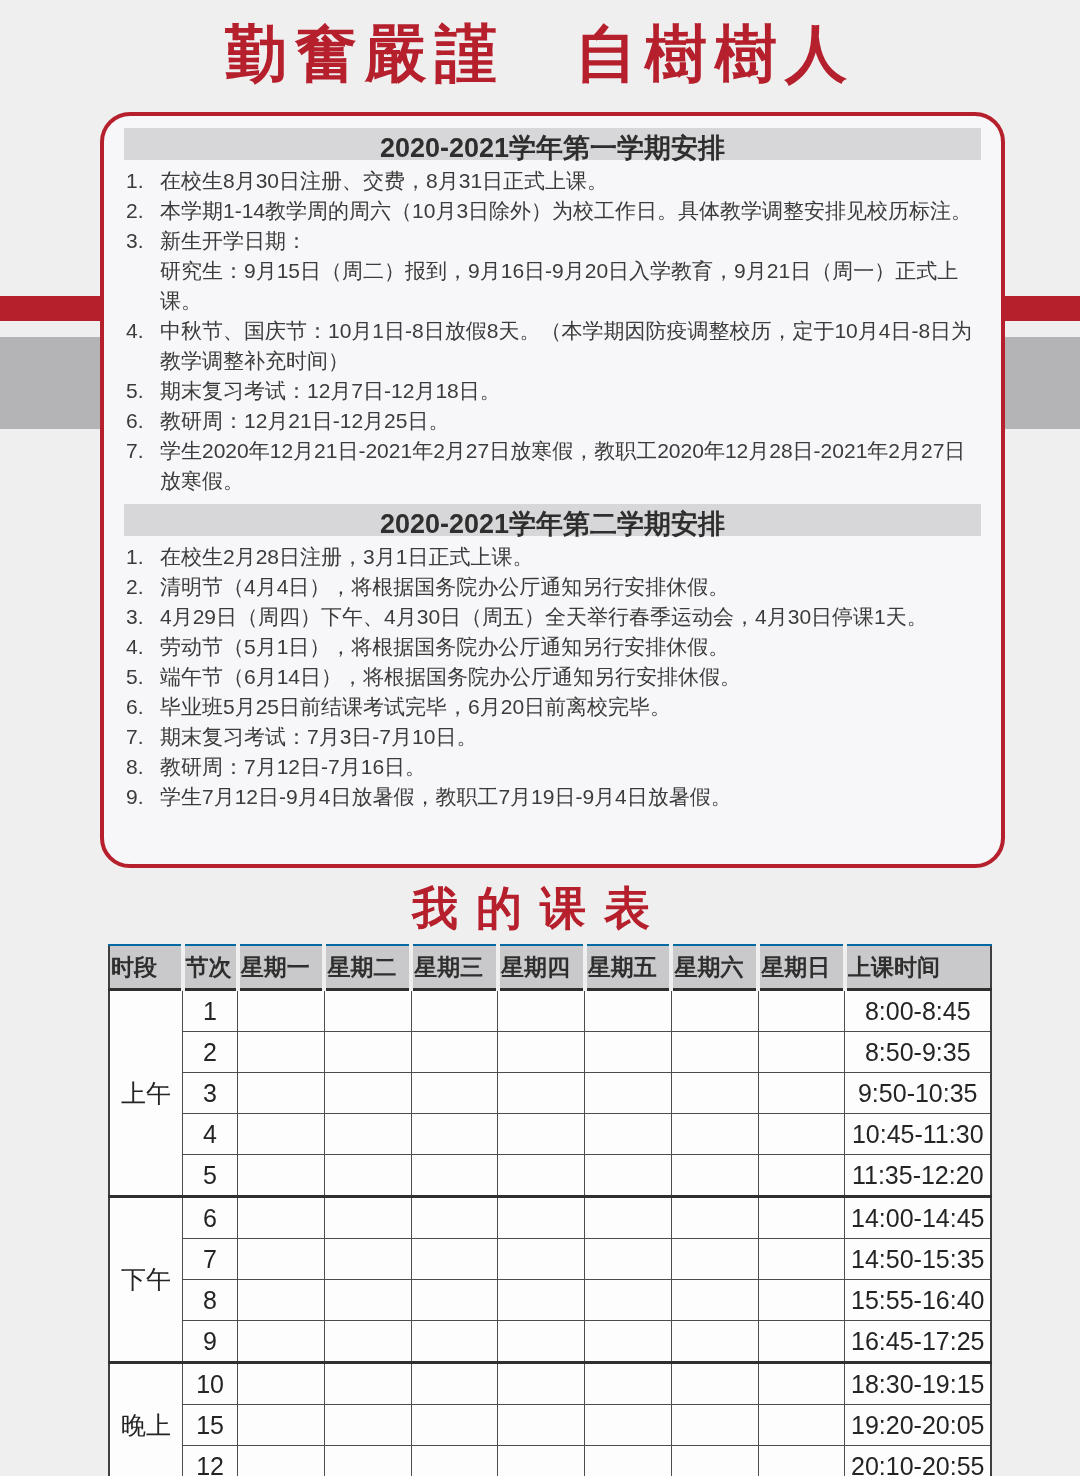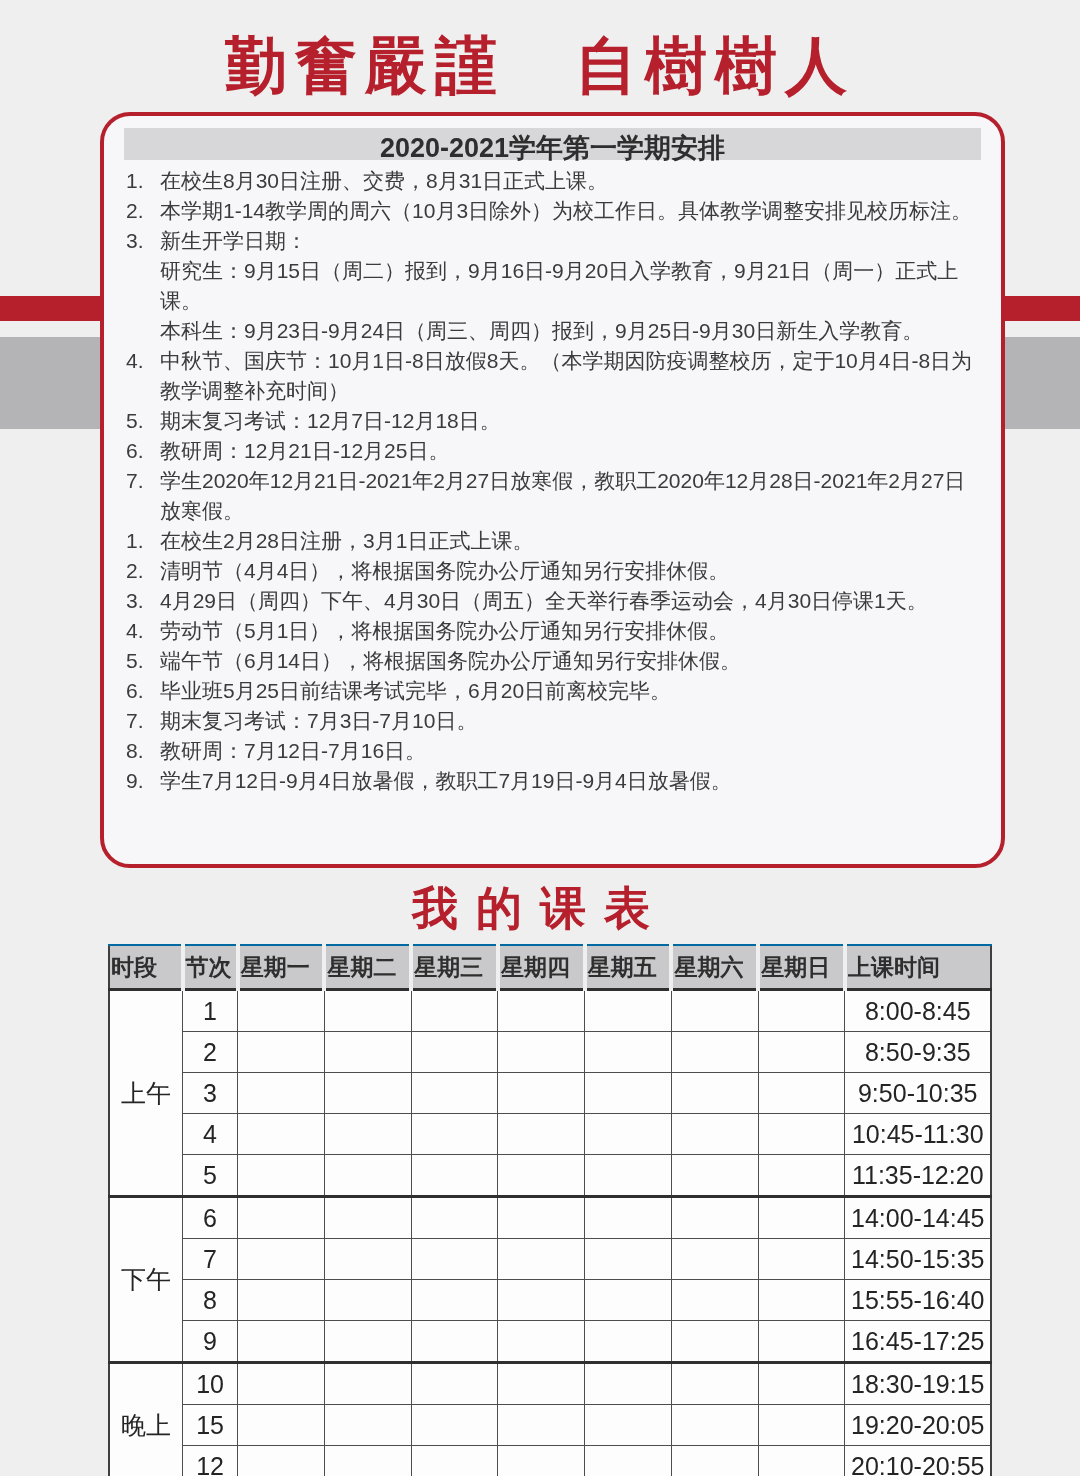--- a/index.html
+++ b/index.html
@@ -14,21 +14,21 @@
   .stripe { position:absolute; left:0; width:1080px; }
   .stripe-red  { top:296px; height:25px; background:#b5202c; }
   .stripe-gray { top:337px; height:92px; background:#b4b3b5; }
 
   
   .calligraphy {
     position:absolute; left:0; width:1080px;
     text-align:center; color:#b5202c; font-weight:bold;
     font-family:"DejaVu Serif","Liberation Serif",serif;
   }
-  .main-motto { top:24px; font-size:62px; letter-spacing:8px; }
+  .main-motto { top:12px; font-size:62px; letter-spacing:8px; }
   .table-title { top:878px; font-size:46px; letter-spacing:18px; }
 
   
   .schedule-box {
     position:absolute; top:112px; left:100px; width:905px; min-height:756px;
     box-sizing:border-box;
     background:#f7f6f8;
     border:4px solid #b5202c;
     border-radius:30px;
     padding:12px 18px 14px 18px;
@@ -93,41 +93,38 @@
         <span class="txt">本学期1-14教学周的周六（10月3日除外）为校工作日。具体教学调整安排见校历标注。</span>
       </div>
       <div class="item">
         <span class="num">3.</span>
         <span class="txt">新生开学日期：</span>
       </div>
       <div class="item sub">
         <span class="num"></span>
         <span class="txt">研究生：9月15日（周二）报到，9月16日-9月20日入学教育，9月21日（周一）正式上课。</span>
       </div>
-      <div class="item sub">
-        <span class="num"></span>
-        <span class="txt">本科生：9月23日-9月24日（周三、周四）报到，9月25日-9月30日新生入学教育。</span>
-      </div>
       <div class="item">
         <span class="num">4.</span>
         <span class="txt">中秋节、国庆节：10月1日-8日放假8天。（本学期因防疫调整校历，定于10月4日-8日为教学调整补充时间）</span>
       </div>
       <div class="item">
         <span class="num">5.</span>
         <span class="txt">期末复习考试：12月7日-12月18日。</span>
       </div>
       <div class="item">
         <span class="num">6.</span>
         <span class="txt">教研周：12月21日-12月25日。</span>
       </div>
       <div class="item">
         <span class="num">7.</span>
         <span class="txt">学生2020年12月21日-2021年2月27日放寒假，教职工2020年12月28日-2021年2月27日放寒假。</span>
       </div>
     </div>
+  <div class="sem-header second">2020-2021学年第二学期安排</div>
   <div class="item-list" id="sem2-list">
       <div class="item">
         <span class="num">1.</span>
         <span class="txt">在校生2月28日注册，3月1日正式上课。</span>
       </div>
       <div class="item">
         <span class="num">2.</span>
         <span class="txt">清明节（4月4日），将根据国务院办公厅通知另行安排休假。</span>
       </div>
       <div class="item">

